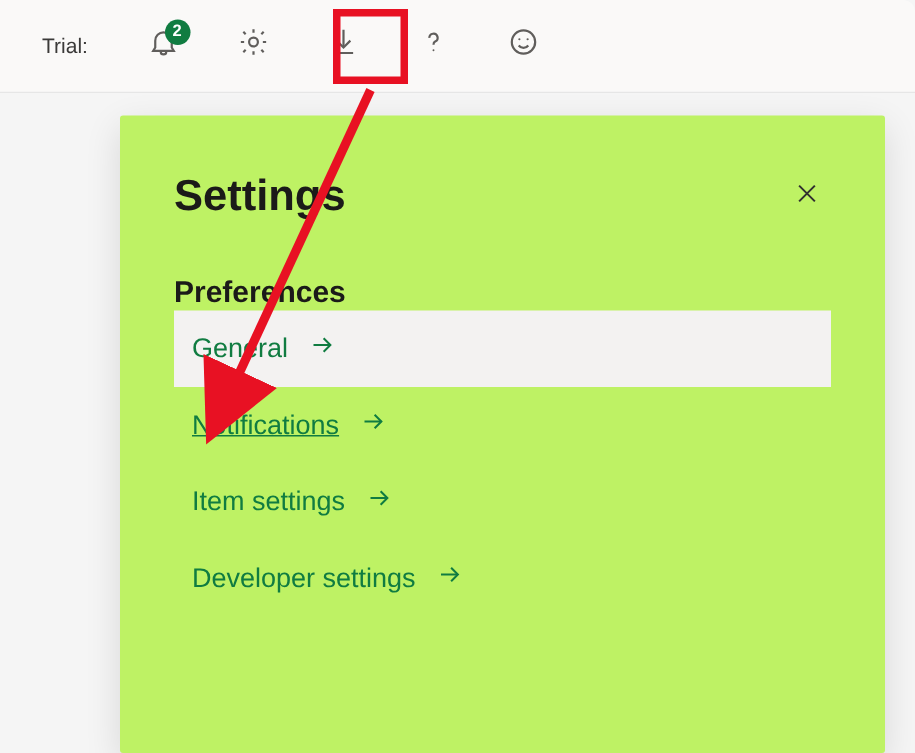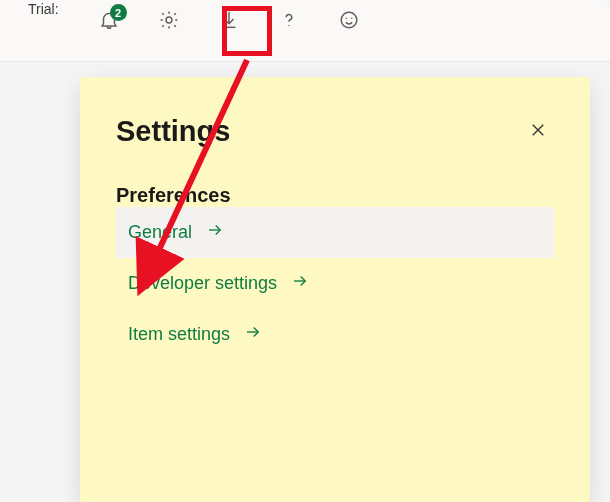--- a/index.html
+++ b/index.html
@@ -6,20 +6,21 @@
     body {
       font-family: "Segoe UI", -apple-system, sans-serif;
       background: #f5f5f5;
       width: 610px;
       height: 502px;
       overflow: hidden;
       position: relative;
     }
     .topbar {
       display: flex;
+      align-items: center;
       height: 62px;
       background: #faf9f8;
       border-bottom: 1px solid #e6e6e6;
       border-top-right-radius: 8px;
       padding: 0 14px;
       gap: 4px;
       position: relative;
     }
     .trial {
       color: #3b3a39;
@@ -57,21 +58,21 @@
       top: 6px;
       left: 222px;
       pointer-events: none;
     }
     .panel-wrap {
       position: absolute;
       top: 77px;
       left: 80px;
       right: 20px;
       bottom: 0;
-      background: #fef9c3;
+      background: #bef264;
       border-radius: 2px;
       box-shadow: 0 8px 24px rgba(0,0,0,0.12);
       padding: 38px 36px;
     }
     .panel-header {
       display: flex; align-items: center; justify-content: space-between;
       margin-bottom: 36px;
     }
     .panel-title {
       font-size: 29px;
@@ -187,33 +188,42 @@
   <div class="pref-item hover">
     <span class="label">General</span>
     <span class="arrow">
       <svg viewBox="0 0 24 24">
           <path d="M4 12h15"></path>
           <path d="M13 6l6 6-6 6"></path>
         </svg>
     </span>
   </div>
 
+  <div class="pref-item underline">
+    <span class="label">Notifications</span>
+    <span class="arrow">
+      <svg viewBox="0 0 24 24">
+          <path d="M4 12h15"></path>
+          <path d="M13 6l6 6-6 6"></path>
+        </svg>
+    </span>
+  </div>
+
+  <div class="pref-item">
+    <span class="label">Item settings</span>
+    <span class="arrow">
+      <svg viewBox="0 0 24 24">
+          <path d="M4 12h15"></path>
+          <path d="M13 6l6 6-6 6"></path>
+        </svg>
+    </span>
+  </div>
 
   <div class="pref-item">
     <span class="label">Developer settings</span>
-    <span class="arrow">
-      <svg viewBox="0 0 24 24">
-          <path d="M4 12h15"></path>
-          <path d="M13 6l6 6-6 6"></path>
-        </svg>
-    </span>
-  </div>
-
-  <div class="pref-item">
-    <span class="label">Item settings</span>
     <span class="arrow">
       <svg viewBox="0 0 24 24">
           <path d="M4 12h15"></path>
           <path d="M13 6l6 6-6 6"></path>
         </svg>
     </span>
   </div>
 </div>
 
 <svg class="annot-arrow" viewBox="0 0 610 502">

